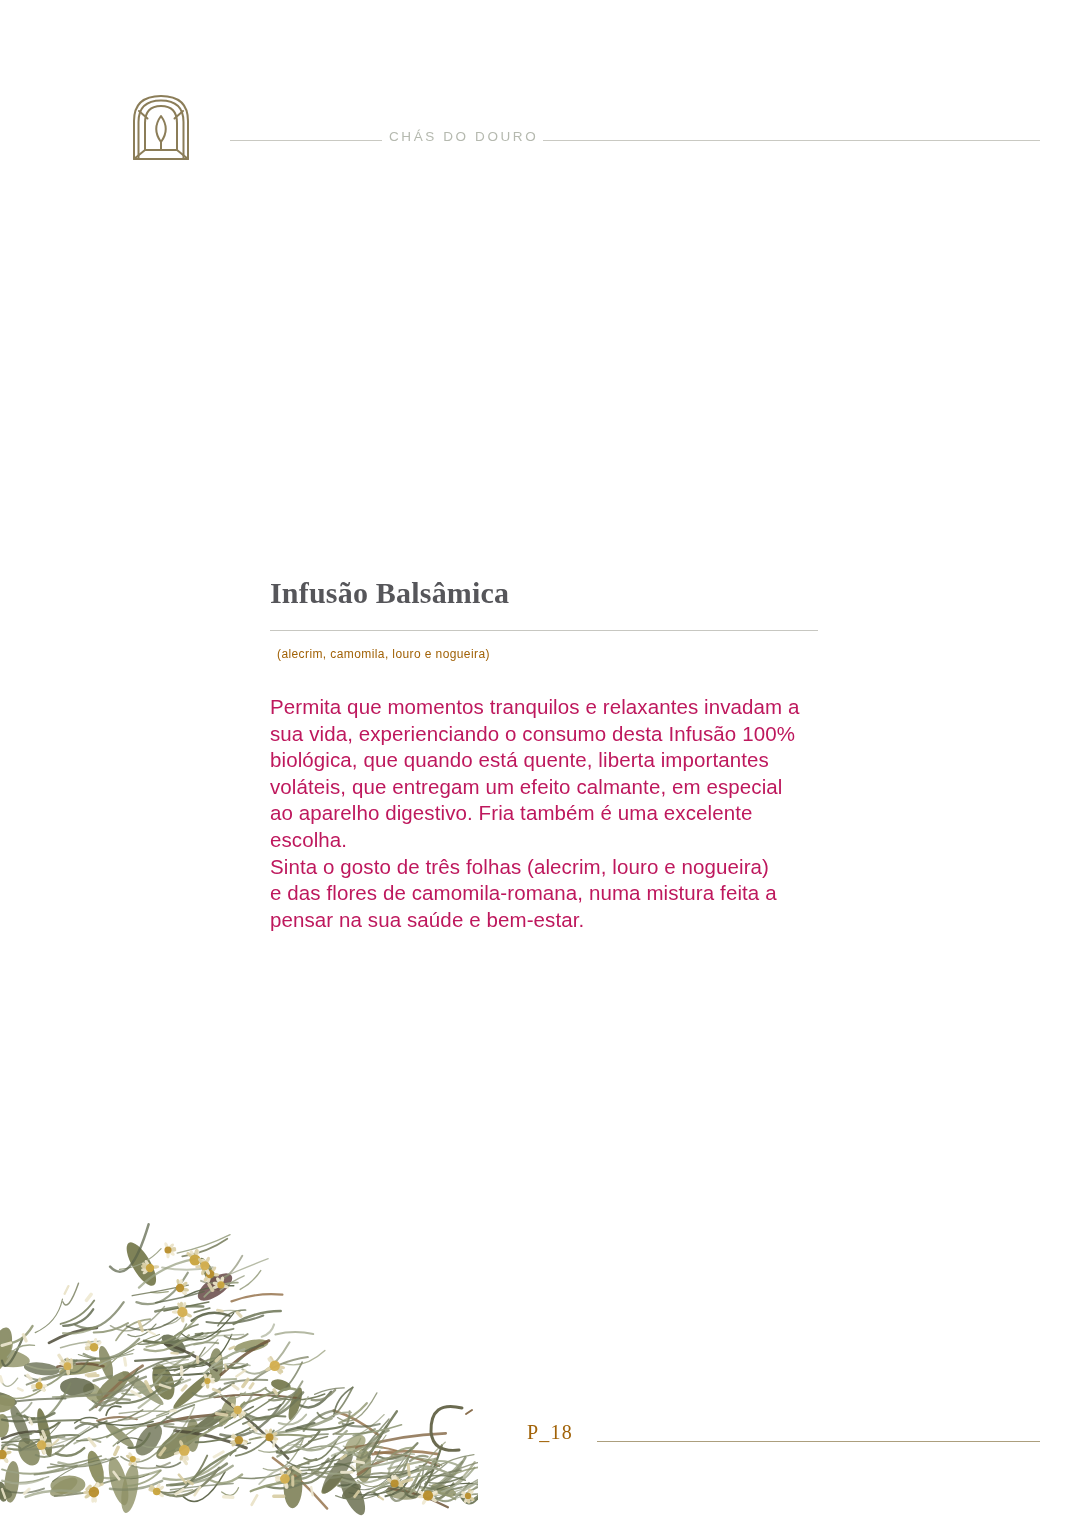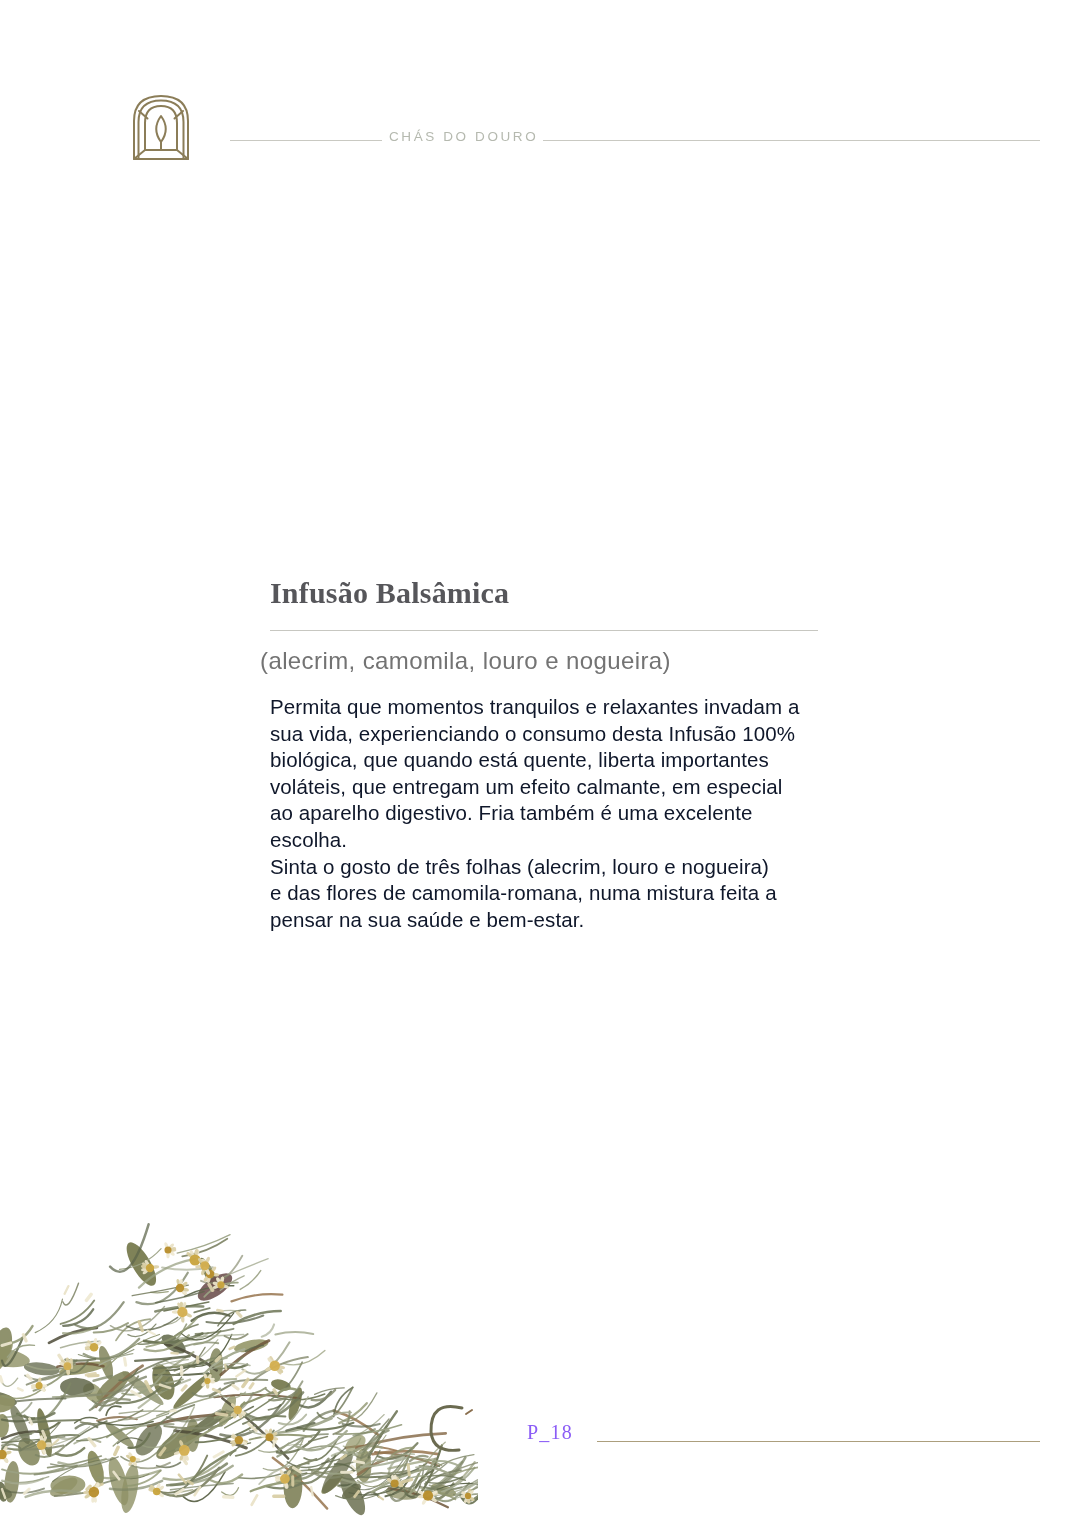--- a/index.html
+++ b/index.html
@@ -55,33 +55,33 @@
     color: #56565a;
   }
   .title-rule {
     position: absolute;
     left: 270px; top: 630px;
     width: 548px; height: 0;
     border-bottom: 1.5px solid #c7c7c1;
   }
   .product-ingredients {
     position: absolute;
-    left: 260px; top: 647px;
-    font-size: 24px;
+    left: 277px; top: 647px;
+    font-size: 12px;
     letter-spacing: 0.4px;
-    color: #737373;
+    color: #a16207;
   }
   .product-description {
     position: absolute;
     left: 270px; top: 694px;
     width: 580px;
     font-size: 20.5px;
     line-height: 26.6px;
     letter-spacing: 0.1px;
-    color: #0f172a;
+    color: #be185d;
     white-space: pre-line;
   }
   .product-tags {
     position: absolute;
     left: 270px; top: 939px;
     font-size: 18px;
     letter-spacing: 0.4px;
     color: #8b8b84;
   }
 
@@ -92,21 +92,21 @@
     width: 478px; height: 320px;
   }
 
   
   .page-number {
     position: absolute;
     left: 527px; top: 1421px;
     font-family: "Liberation Serif", serif;
     font-size: 20px;
     letter-spacing: 1.2px;
-    color: #8b5cf6;
+    color: #a16207;
   }
   .footer-line {
     position: absolute;
     left: 597px; top: 1441px;
     width: 443px; height: 0;
     border-bottom: 1.5px solid #ac9f7d;
   }
 </style>
 </head>
 <body>

